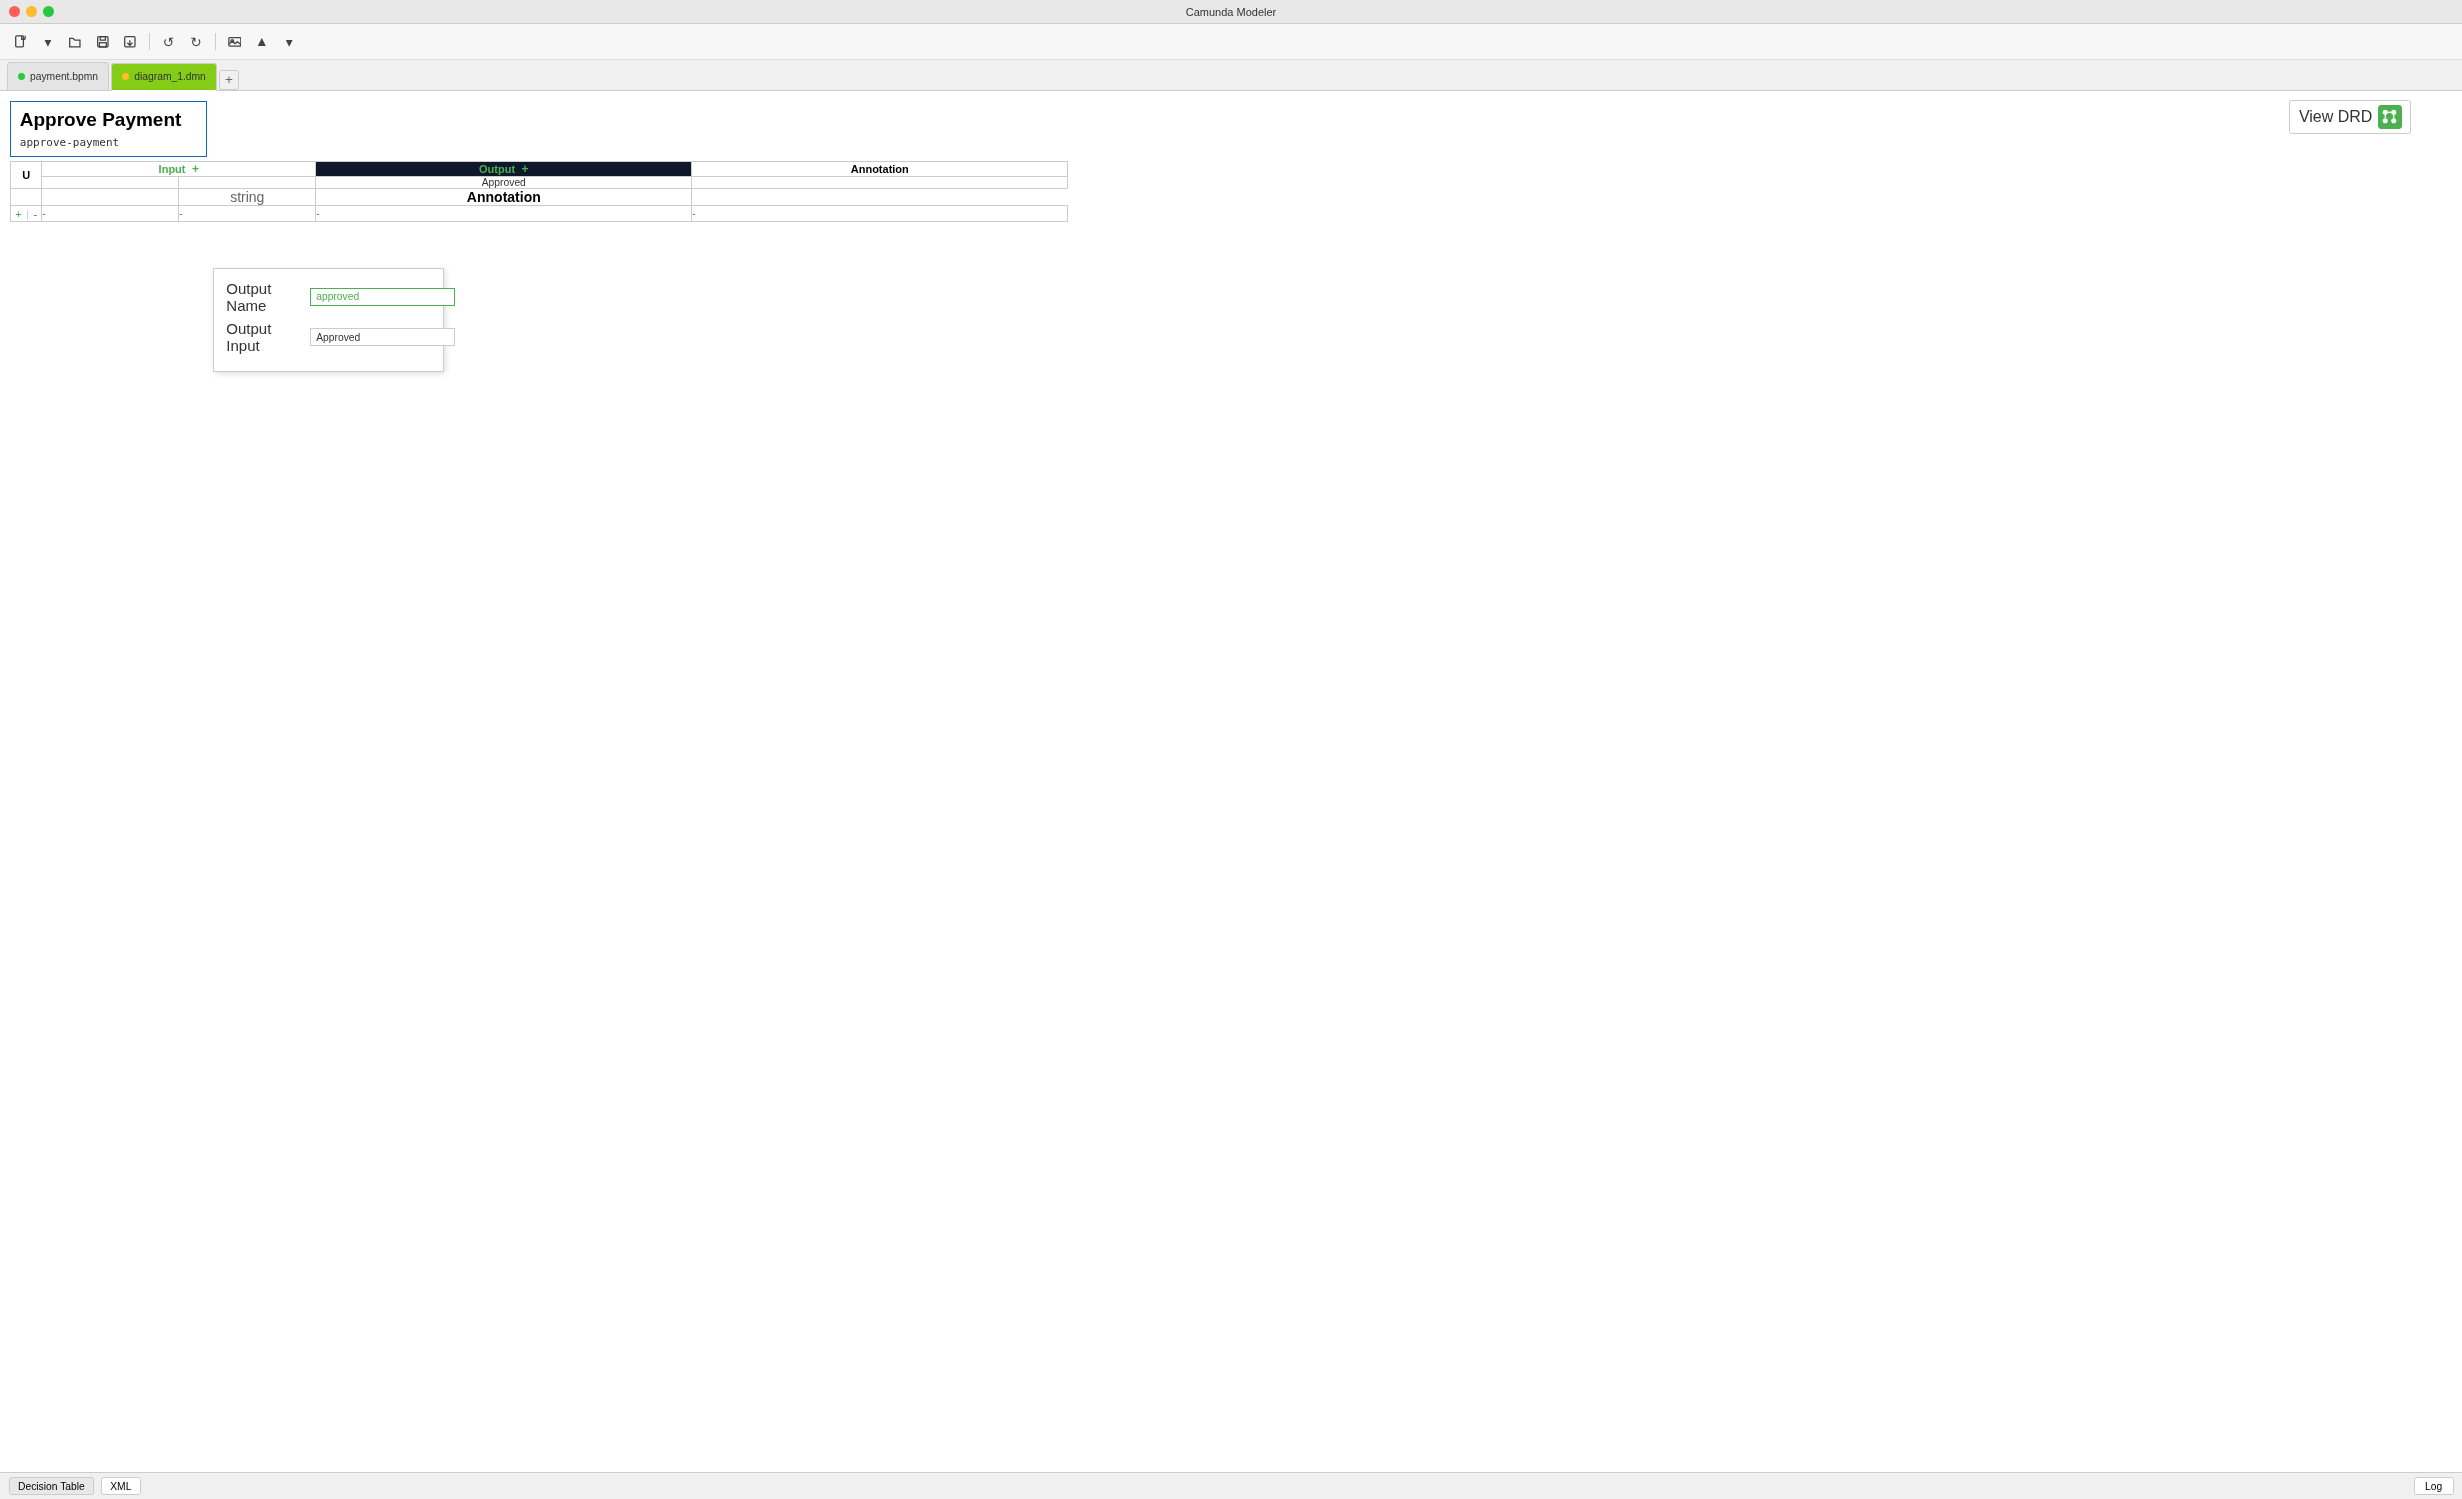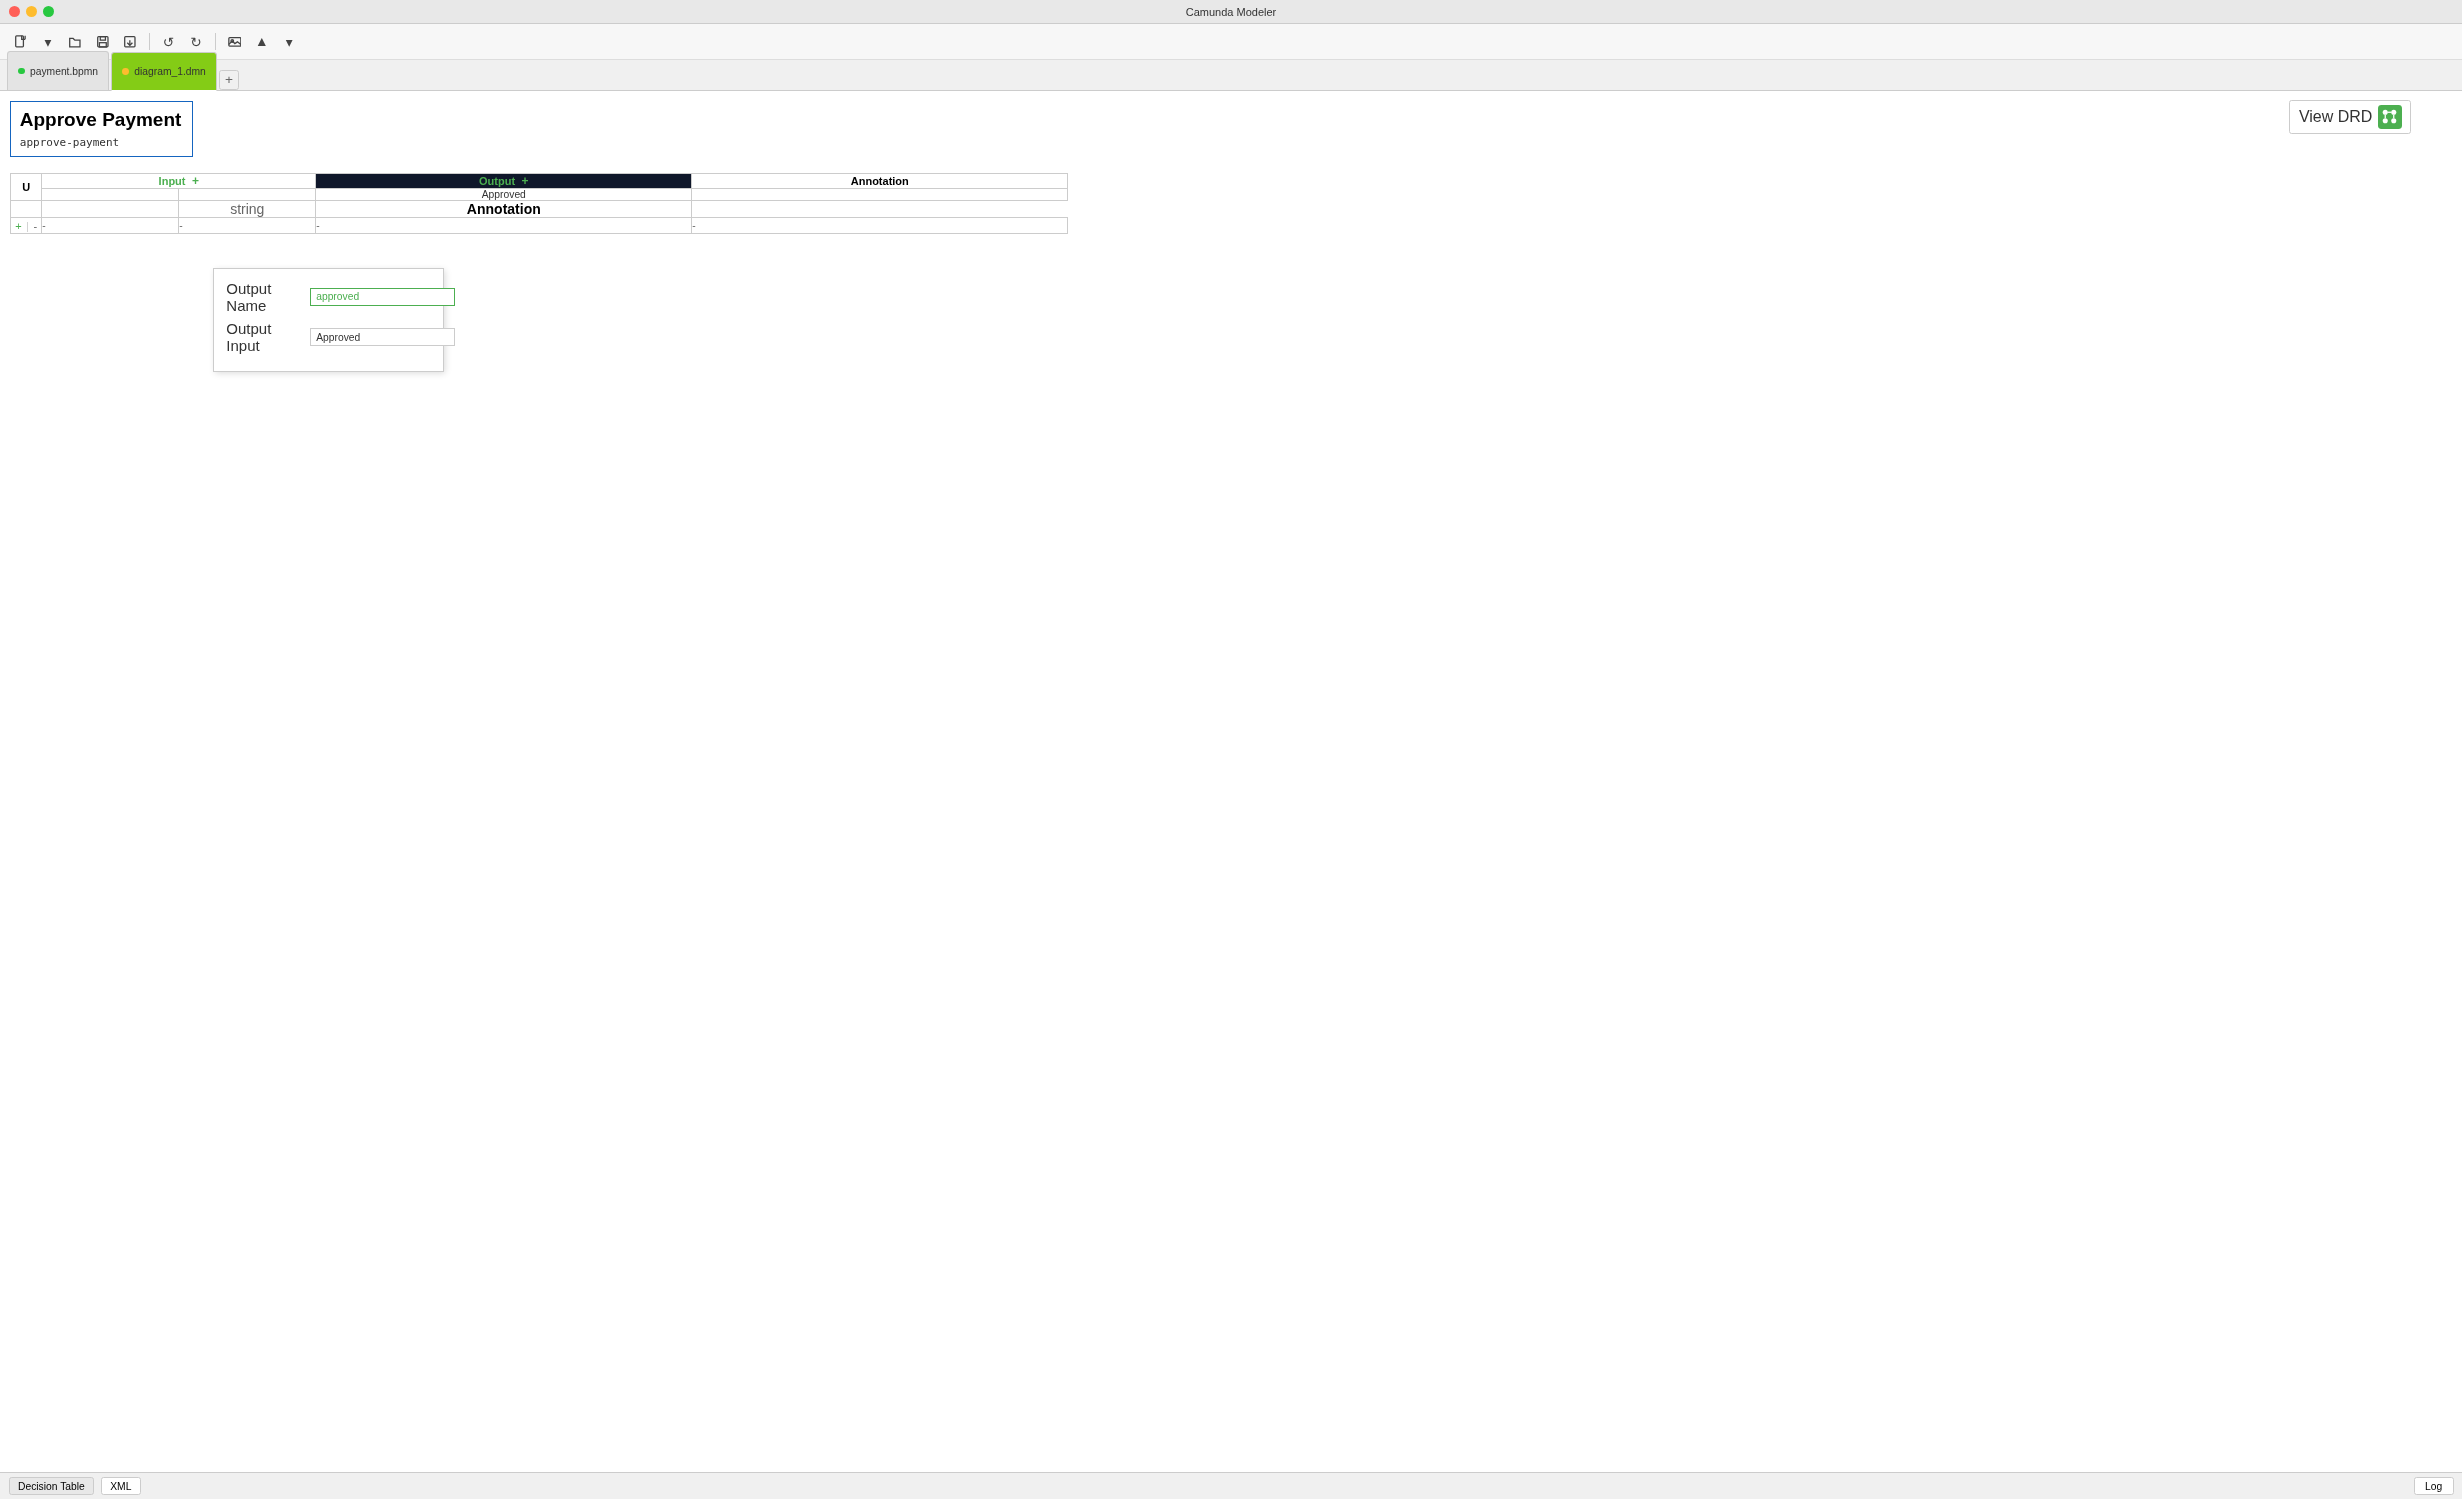--- a/index.html
+++ b/index.html
@@ -49,21 +49,21 @@
     
     #tabs-bar {
       height: 31px;
       background: #f0f0f0;
       border-bottom: 0.9px solid #ccc;
       display: flex;
       align-items: flex-end;
       padding: 0 6.8px;
     }
     .tab {
-      height: 39px;
+      height: 28px;
       padding: 0 10.3px;
       display: flex;
       align-items: center;
       gap: 5.1px;
       border: 0.9px solid #ccc;
       border-bottom: none;
       background: #e4e4e4;
       cursor: pointer;
       border-radius: 3.4px 3.4px 0 0;
       font-size: 10.3px;
@@ -113,22 +113,22 @@
     #decision-table-container {
       position: absolute;
       top: 10.3px;
       left: 10.3px;
     }
 
     
     #decision-header {
       border: 1.7px solid #1565c0;
       background: #fff;
-      width: 183px;
-      margin-bottom: 16px;
+      width: 197px;
+      margin-bottom: 4px;
     }
     #decision-title {
       font-size: 19px;
       font-weight: bold;
       padding: 6.8px 8.5px 3.4px 8.5px;
       color: #000;
     }
     #decision-id {
       font-family: monospace;
       font-size: 11px;

